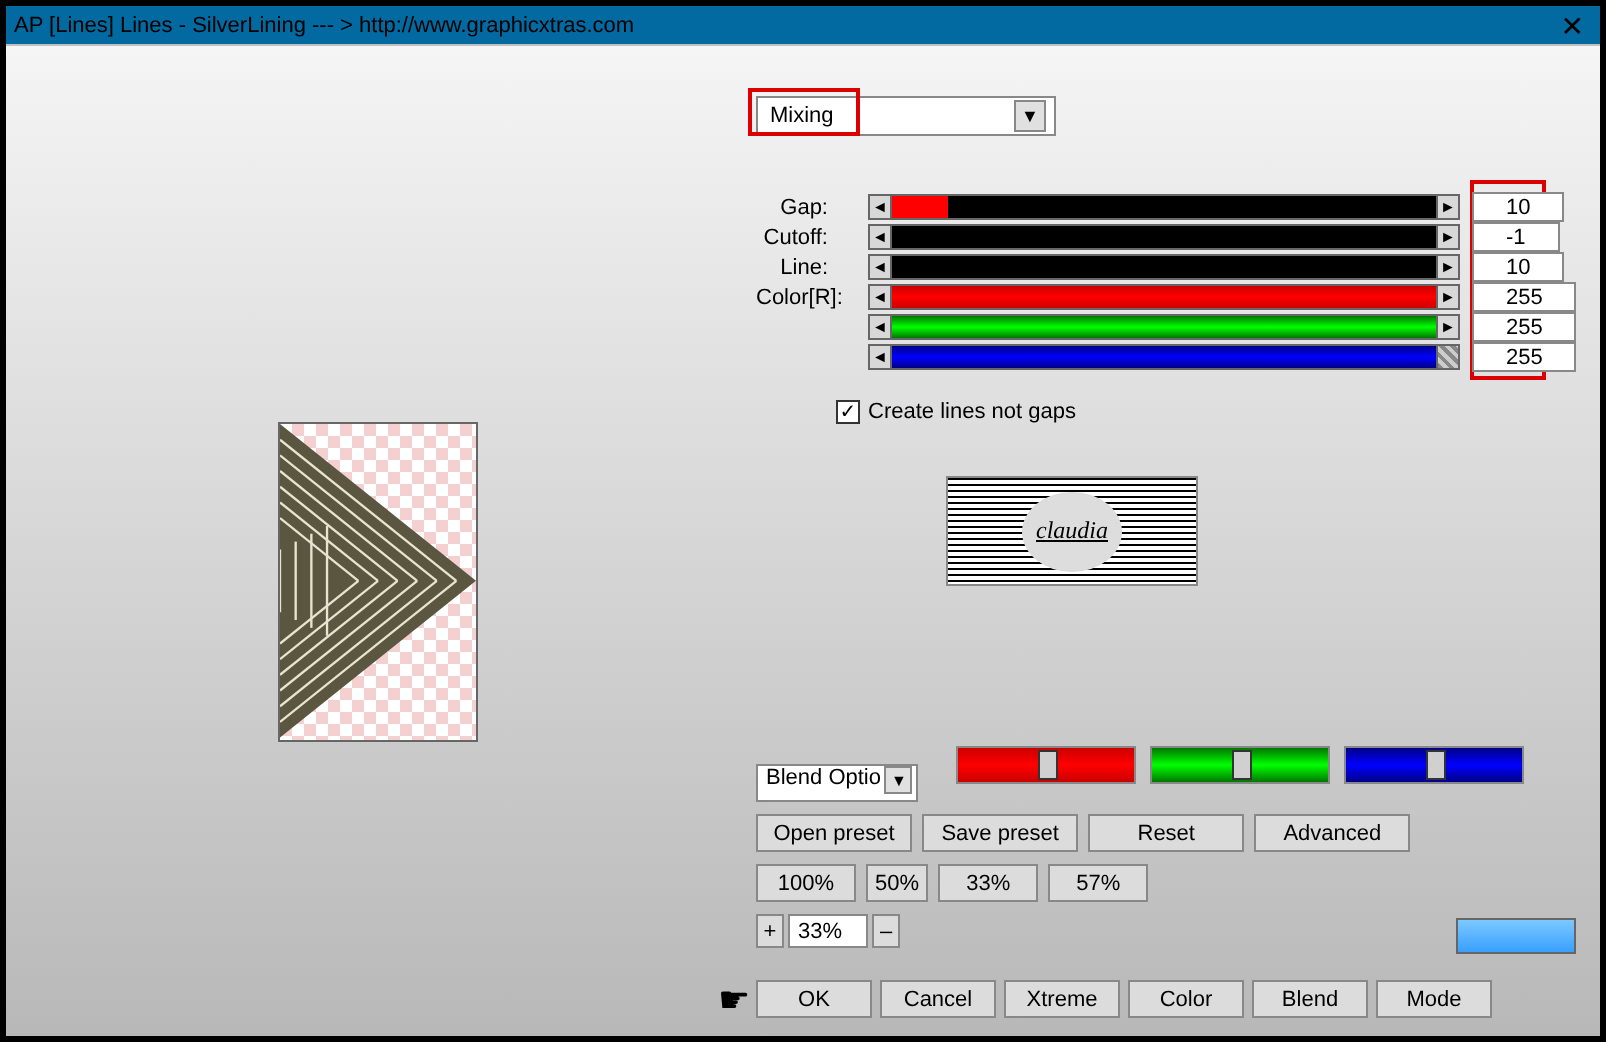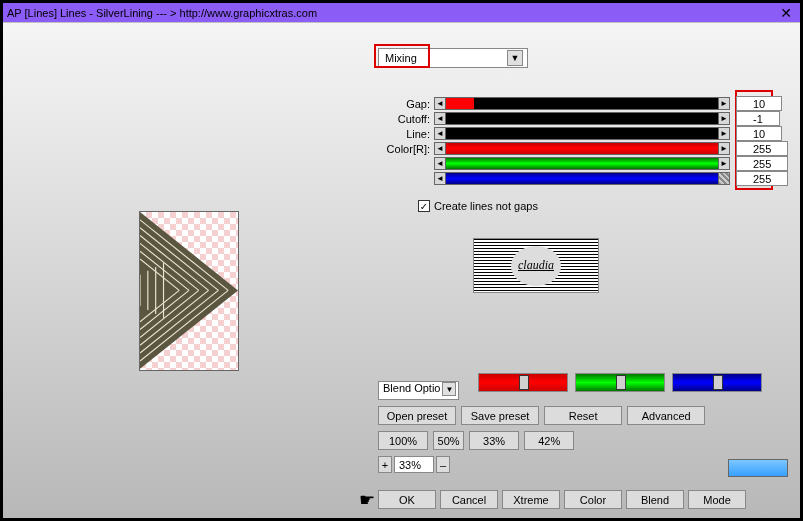--- a/index.html
+++ b/index.html
@@ -1,37 +1,37 @@
 <!DOCTYPE html>
 <html><head>
 <meta charset="utf-8">
 <style>
 * { box-sizing: border-box; margin: 0; padding: 0; font-family: Tahoma, Arial, sans-serif; font-size: 11px; }
 body { background: #fff; width: 803px; height: 521px; overflow: hidden; }
 .outer-border { width: 803px; height: 521px; border: 3px solid #000; background: #fff; }
-.titlebar { height: 20px; background: #8b5cf6; display: flex; align-items: center; padding: 0 4px; border-bottom: 1px solid #c0c0c0; }
+.titlebar { height: 20px; background: #0369a1; display: flex; align-items: center; padding: 0 4px; border-bottom: 1px solid #c0c0c0; }
 .title-text { flex: 1; font-size: 11px; }
 .close-x { font-size: 14px; font-family: Arial; padding: 0 4px; cursor: default; }
 .client { position: relative; width: 100%; height: calc(100% - 20px); background: linear-gradient(to bottom, #f5f5f5, #b8b8b8); }
 .preview { position: absolute; left: 136px; top: 188px; width: 100px; height: 160px; border: 1px solid #666; background:
   repeating-conic-gradient(#f5d0d0 0% 25%, #fff 0% 50%) 0 0 / 12px 12px; }
 .preview-tri { position: absolute; inset: 0; }
 
 .controls { position: absolute; left: 375px; top: 25px; width: 415px; }
 
 
 .mixing-wrap { position: absolute; left: 0; top: 0; display:flex; align-items:center; }
 .red-box-mix { position:absolute; left:-4px; top:-4px; width:56px; height:24px; border:2px solid #d00; }
 .dropdown { height: 20px; background:#fff; border:1px solid #888; display:flex; align-items:center; padding:0 4px 0 6px; min-width:150px; }
 .dropdown .dd-btn { margin-left:auto; width:16px; height:16px; border:1px solid #888; background:#e0e0e0; display:flex; align-items:center; justify-content:center; font-size:9px; }
 
 
 .rows { position: absolute; top: 48px; left: 0; }
 .row { display:flex; align-items:center; height:15px; margin-bottom:0px; }
-.row-label { width: 56px; text-align:right; padding-right:4px; font-size:11px; }
+.row-label { width: 56px; text-align:right; padding-right:20px; font-size:11px; }
 .arrow-btn { width:12px; height:13px; border:1px solid #666; background:#d8d8d8; display:flex; align-items:center; justify-content:center; font-size:8px; }
 .track { height:13px; width:272px; border-top:1px solid #666; border-bottom:1px solid #666; position:relative; }
 .track.black { background:#000; }
 .track.red   { background: linear-gradient(to bottom, #c00, #f00, #c00); }
 .track.green { background: linear-gradient(to bottom, #070, #0f0, #070); }
 .track.blue  { background: linear-gradient(to bottom, #008, #00f, #008); }
 .track.split { background: linear-gradient(to right, #f00 0 28px, #000 28px 100%); }
 .track.dot   { background: repeating-linear-gradient(45deg,#888 0 2px,#ccc 2px 4px); width:12px; display:inline-block; height:13px; border:1px solid #666; }
 .val-box { border:1px solid #888; background:#fff; height:15px; display:flex; align-items:center; padding:0 16px; min-width:24px; }
 
@@ -191,21 +191,21 @@
       <div class="row-b">
         <span class="btn" style="width:78px">Open preset</span>
         <span class="btn" style="width:78px">Save preset</span>
         <span class="btn" style="width:78px">Reset</span>
         <span class="btn" style="width:78px">Advanced</span>
       </div>
       <div class="row-b">
         <span class="btn" style="width:50px">100%</span>
         <span class="btn" style="width:31px">50%</span>
         <span class="btn" style="width:50px">33%</span>
-        <span class="btn" style="width:50px">42%</span>
+        <span class="btn" style="width:50px">57%</span>
       </div>
       <div class="row-b zoomrow">
         <span class="pm">+</span>
         <span class="zoom-box">33%</span>
         <span class="pm">–</span>
       </div>
       <div class="swatch"></div>
     </div>
 
     <span class="finger">☛</span>

